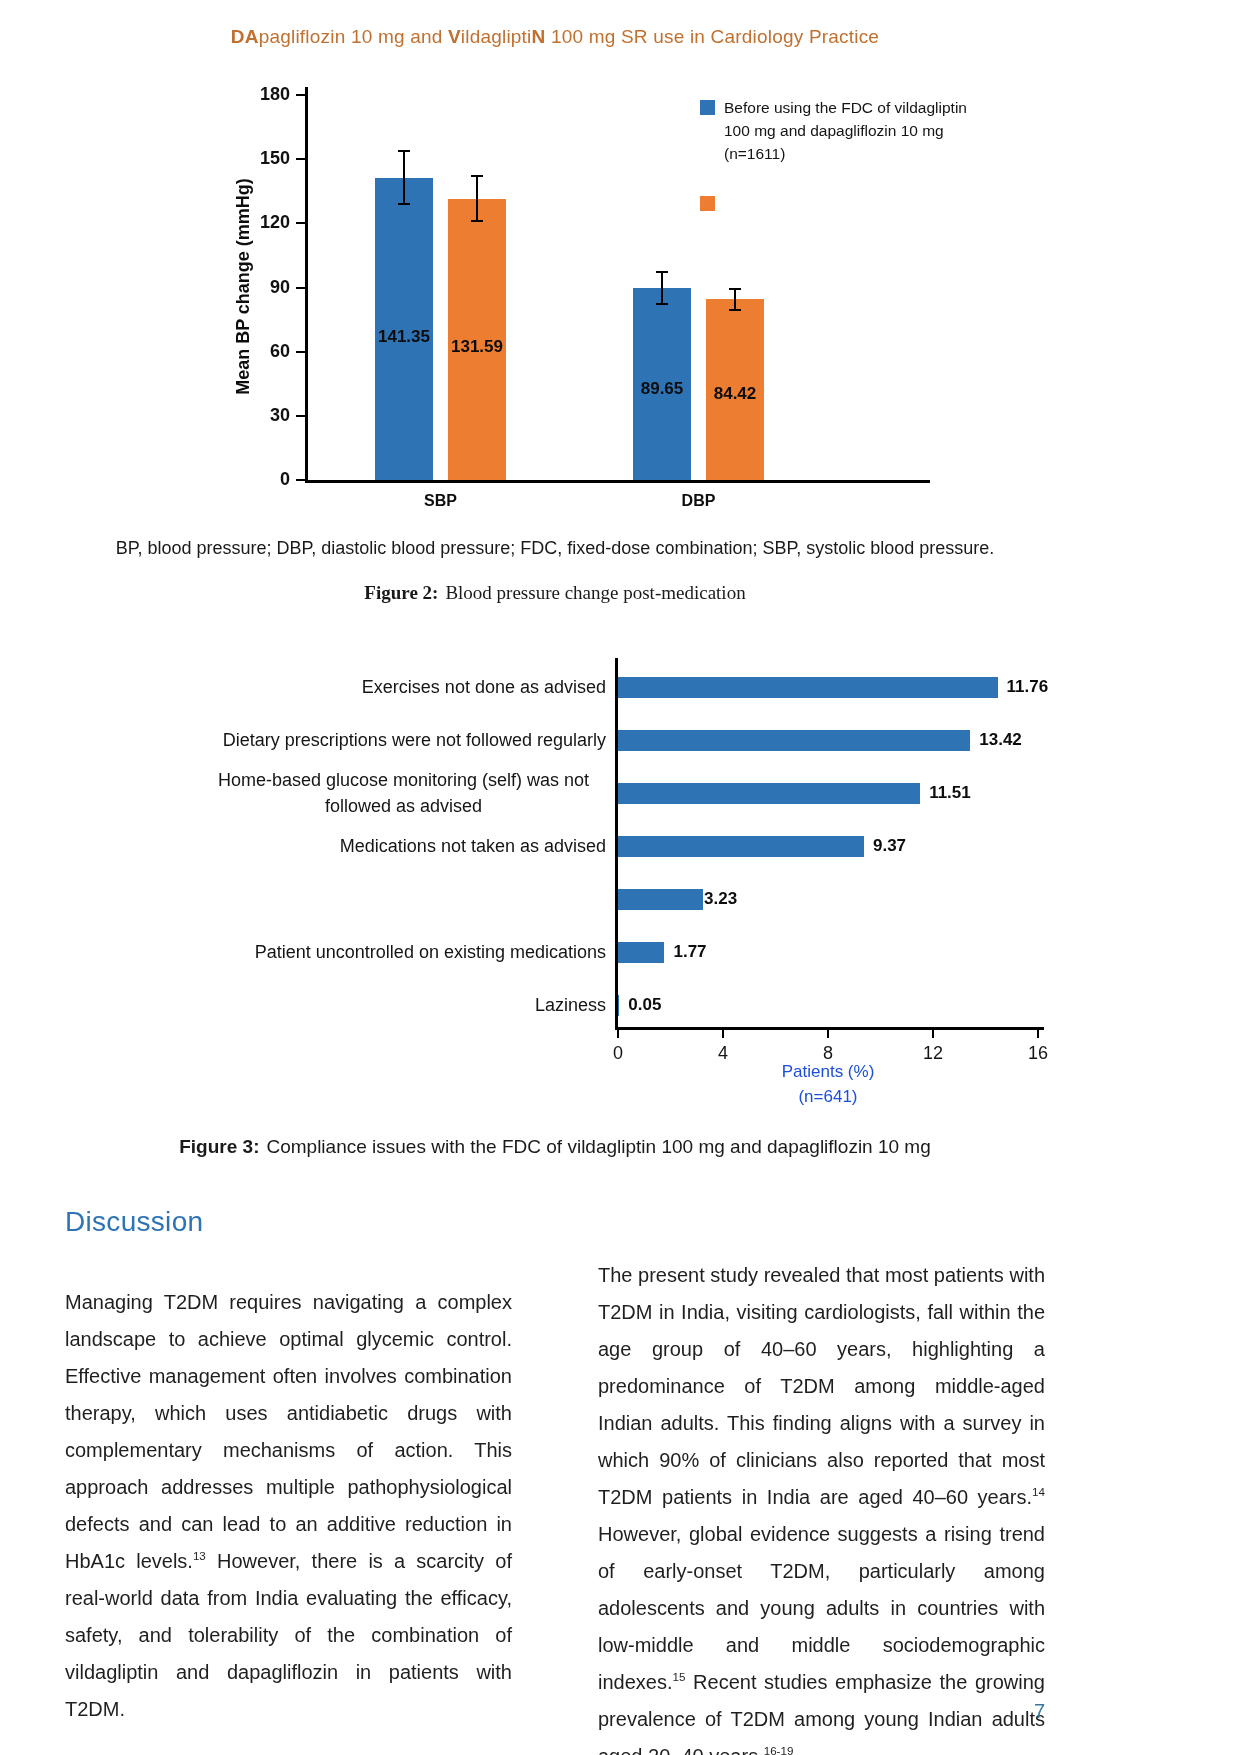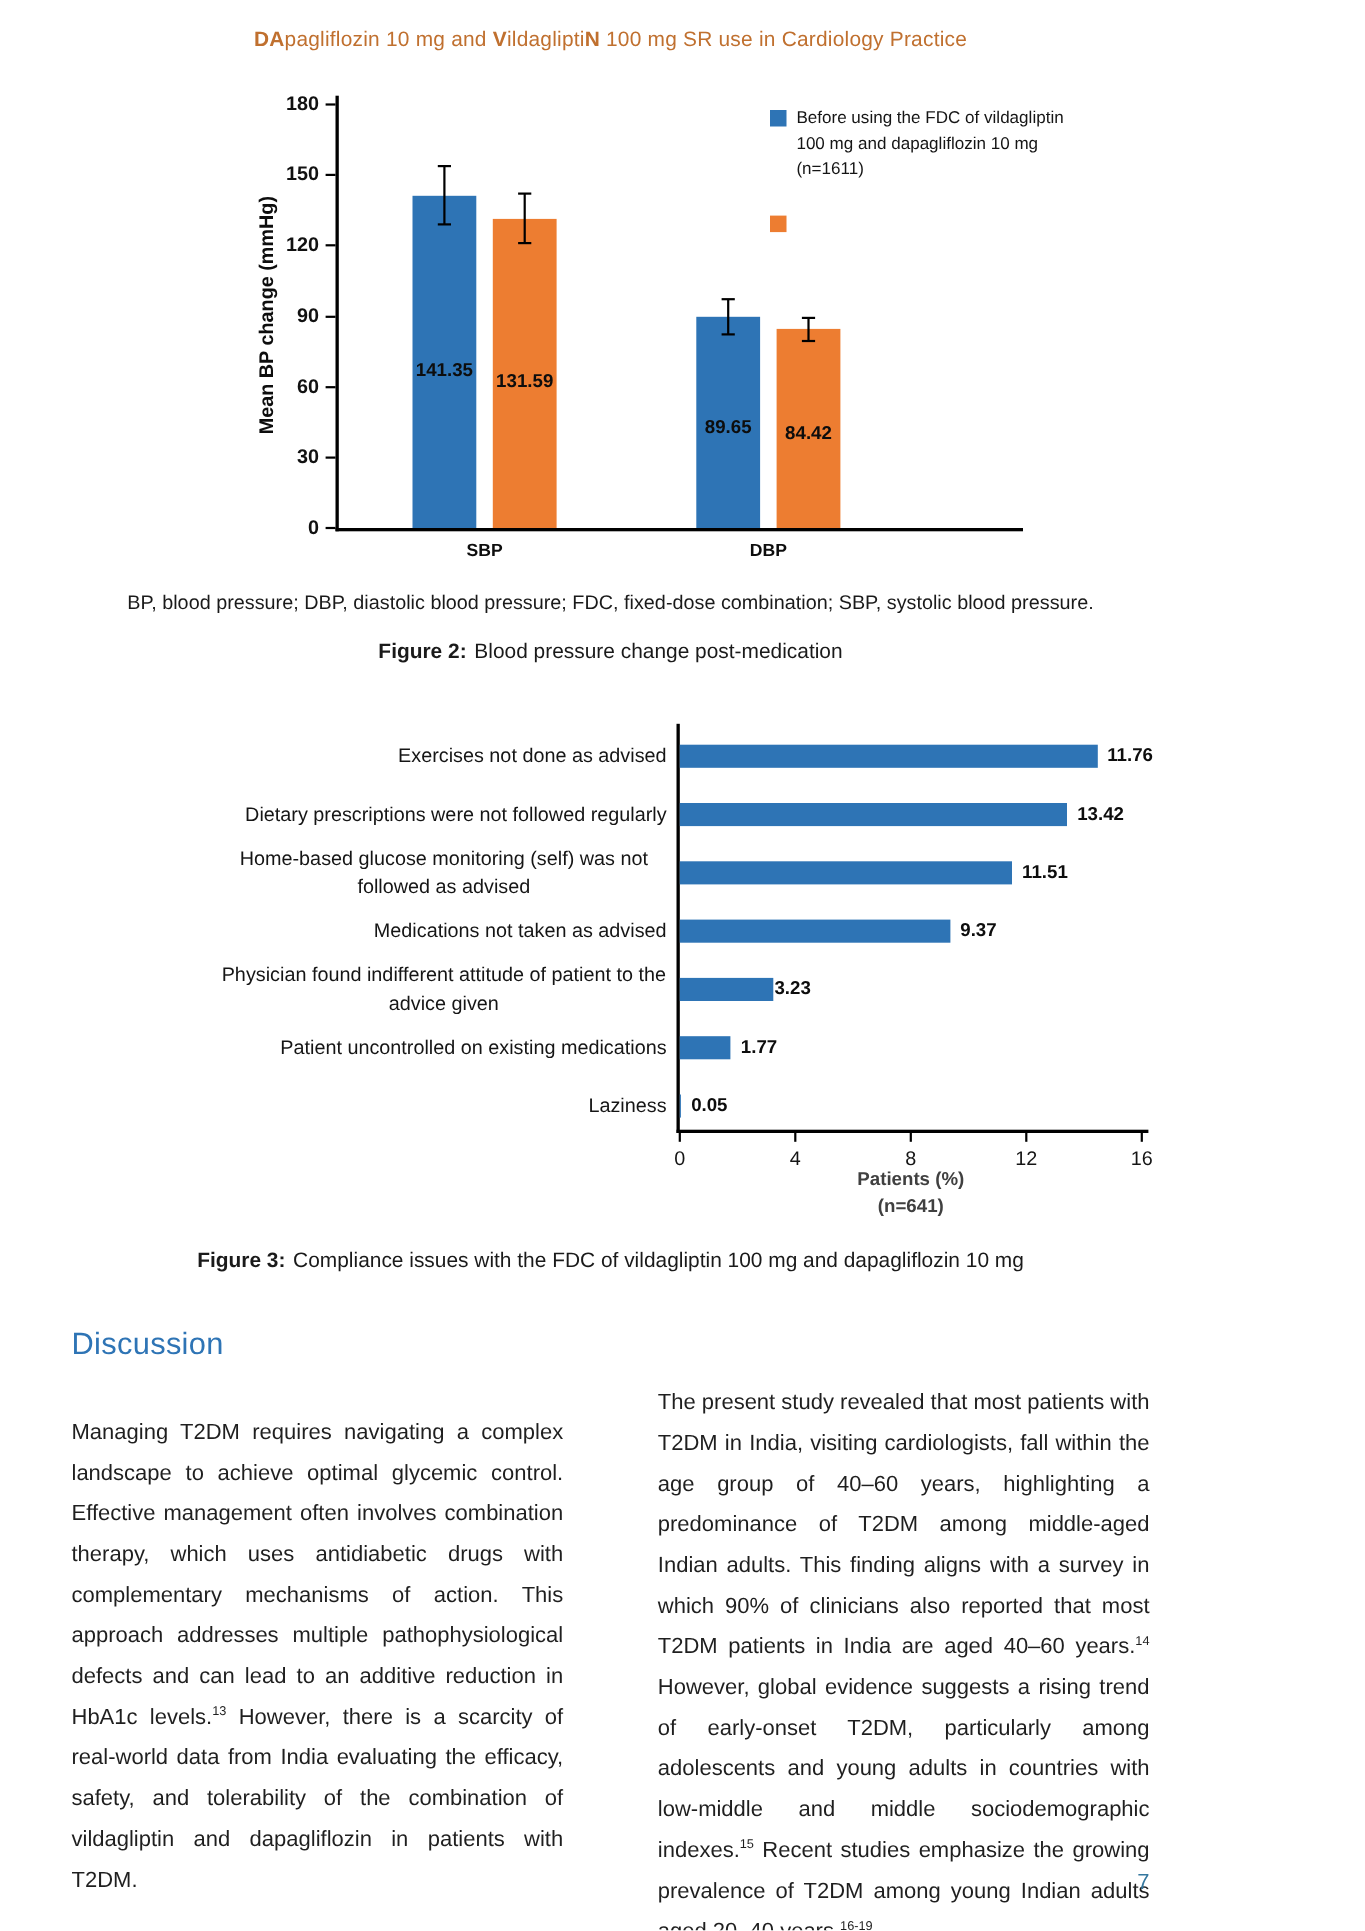--- a/index.html
+++ b/index.html
@@ -24,28 +24,28 @@
     position:absolute;left:43px;top:276px;width:400px;text-align:center;
     font-size:18px;font-weight:700;transform:rotate(-90deg);color:#0d0d0d;
   }
   .f3cat{
     position:absolute;right:635px;max-width:405px;width:max-content;
     text-align:center;font-size:18px;line-height:26px;color:#151515;
     transform:translateY(-50%);
   }
   .f3val{font-size:17px;font-weight:700;color:#0d0d0d;}
   .f3tick{font-size:18px;text-align:center;color:#151515;}
-  .f3xlabel{font-size:17px;font-weight:700;text-align:center;color:#404040;}
+  .f3xlabel{font-size:17px;font-weight:400;text-align:center;color:#1d4ed8;}
   .fig2-footnote{
     position:absolute;left:0;top:538px;width:1110px;text-align:center;
     font-size:18px;color:#1a1a1a;
   }
   .caption{position:absolute;left:0;width:1110px;text-align:center;font-size:19px;color:#1a1a1a;}
   .caption .cap-label{font-weight:700;margin-right:7px;}
-  .cap2{top:582px;}
+  .cap2{top:582px;font-family:Liberation Serif, serif;}
   .cap3{top:1136px;}
   .disc-heading{
     position:absolute;left:65px;top:1206px;
     font-size:28px;color:#2E74B5;letter-spacing:.3px;
   }
   .col{
     position:absolute;width:447px;
     font-size:20px;line-height:37px;text-align:justify;color:#1f1f1f;margin-top:32px;
   }
   .col-left{left:65px;top:1252px;}
@@ -138,21 +138,20 @@
       <div class="f3val" style="position: absolute; left: 979.275px; top: 730px; width: 64px;">13.42</div>
       <div class="f3cat" style="top: 740px;">Dietary prescriptions were not followed regularly</div>
       <div style="position: absolute; left: 618px; top: 782.5px; width: 302.137px; height: 21px; background: rgb(46, 116, 181);"></div>
       <div class="f3val" style="position: absolute; left: 929.138px; top: 783px; width: 64px;">11.51</div>
       <div class="f3cat" style="top: 793px;">Home-based glucose monitoring (self) was not followed as advised</div>
       <div style="position: absolute; left: 618px; top: 835.5px; width: 245.962px; height: 21px; background: rgb(46, 116, 181);"></div>
       <div class="f3val" style="position: absolute; left: 872.962px; top: 836px; width: 64px;">9.37</div>
       <div class="f3cat" style="top: 846px;">Medications not taken as advised</div>
       <div style="position: absolute; left: 618px; top: 888.5px; width: 84.7875px; height: 21px; background: rgb(46, 116, 181);"></div>
       <div class="f3val" style="position: absolute; left: 704px; top: 889px; width: 64px;">3.23</div>
-      <div class="f3cat" style="top: 899px;">Physician found indifferent attitude of patient to the advice given</div>
       <div style="position: absolute; left: 618px; top: 941.5px; width: 46.4625px; height: 21px; background: rgb(46, 116, 181);"></div>
       <div class="f3val" style="position: absolute; left: 673.462px; top: 942px; width: 64px;">1.77</div>
       <div class="f3cat" style="top: 952px;">Patient uncontrolled on existing medications</div>
       <div style="position: absolute; left: 618px; top: 994.5px; width: 1.3125px; height: 21px; background: rgb(46, 116, 181);"></div>
       <div class="f3val" style="position: absolute; left: 628.312px; top: 995px; width: 64px;">0.05</div>
       <div class="f3cat" style="top: 1005px;">Laziness</div>
       <div class="f3xlabel" style="position: absolute; left: 698px; top: 1062px; width: 260px;">Patients (%)</div>
       <div class="f3xlabel" style="position: absolute; left: 698px; top: 1087px; width: 260px;">(n=641)</div>
     </div>
 

